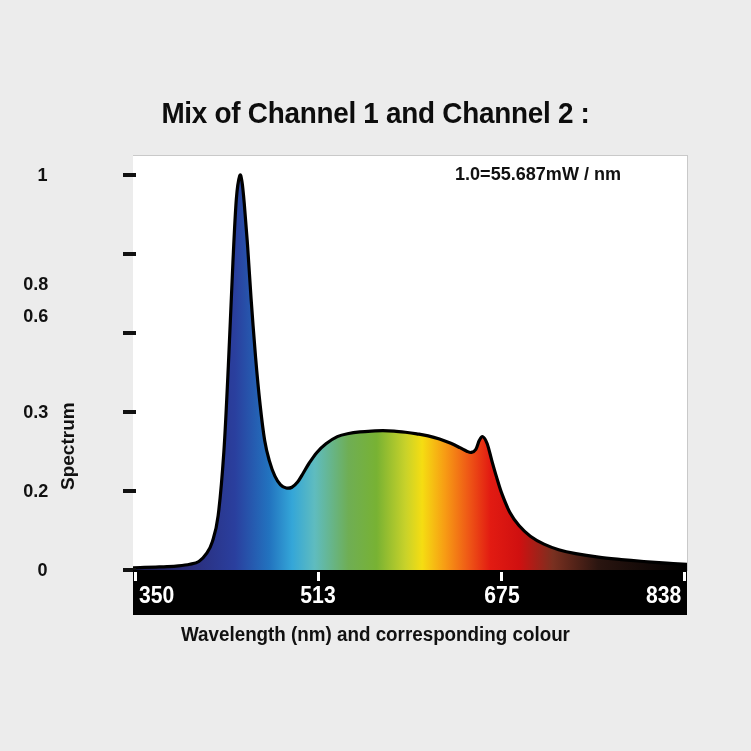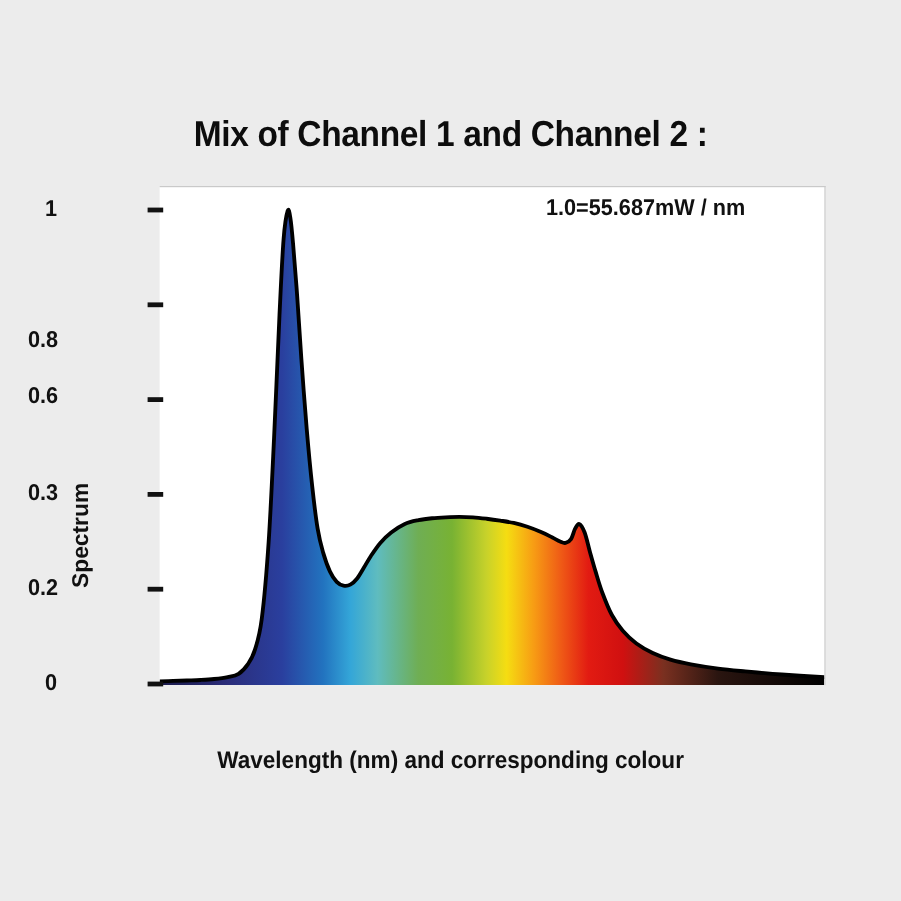--- a/index.html
+++ b/index.html
@@ -157,27 +157,37 @@
   </div>
 
   <div id="value-annotation">1.0=55.687mW / nm</div>
 
   <div id="y-ticks">
       <div class="y-tick-mark" style="top: 490.952px;"></div>
       <div class="y-tick-label" style="top: 490.952px; text-align: right;">0.2</div>
       <div class="y-tick-mark" style="top: 411.905px;"></div>
       <div class="y-tick-label" style="top: 411.905px;">0.3</div>
       <div class="y-tick-mark" style="top: 332.857px;"></div>
-      <div class="y-tick-label" style="top: 331px;">0.6</div>
+      <div class="y-tick-label" style="top: 316px;">0.6</div>
       <div class="y-tick-mark" style="top: 253.81px;"></div>
       <div class="y-tick-label" style="top: 253.81px; margin-top: 30px;">0.8</div>
       <div class="y-tick-mark" style="top: 174.762px;"></div>
       <div class="y-tick-label" style="top: 174.762px;">1</div>
     </div>
   <div id="y-axis-title">Spectrum</div>
 
   <div id="zero-tick-mark"></div>
   <div id="zero-label">0</div>
 
+  <div id="x-axis-bar">
+      <div class="x-tick-mark" style="left: 1px;"></div>
+      <div class="x-tick-label" style="left: 6px; transform-origin: left center;">350</div>
+      <div class="x-tick-mark" style="left: 183.545px;"></div>
+      <div class="x-tick-label" style="left: 185.045px; transform: translateX(-50%) scaleX(0.92);">513</div>
+      <div class="x-tick-mark" style="left: 367.455px;"></div>
+      <div class="x-tick-label" style="left: 368.955px; transform: translateX(-50%) scaleX(0.92);">675</div>
+      <div class="x-tick-mark" style="left: 550px;"></div>
+      <div class="x-tick-label" style="right: 6px; transform-origin: right center;">838</div>
+    </div>
 
   <div id="x-axis-title">Wavelength (nm) and corresponding colour</div>
 
 </div>
 
 </body></html>

